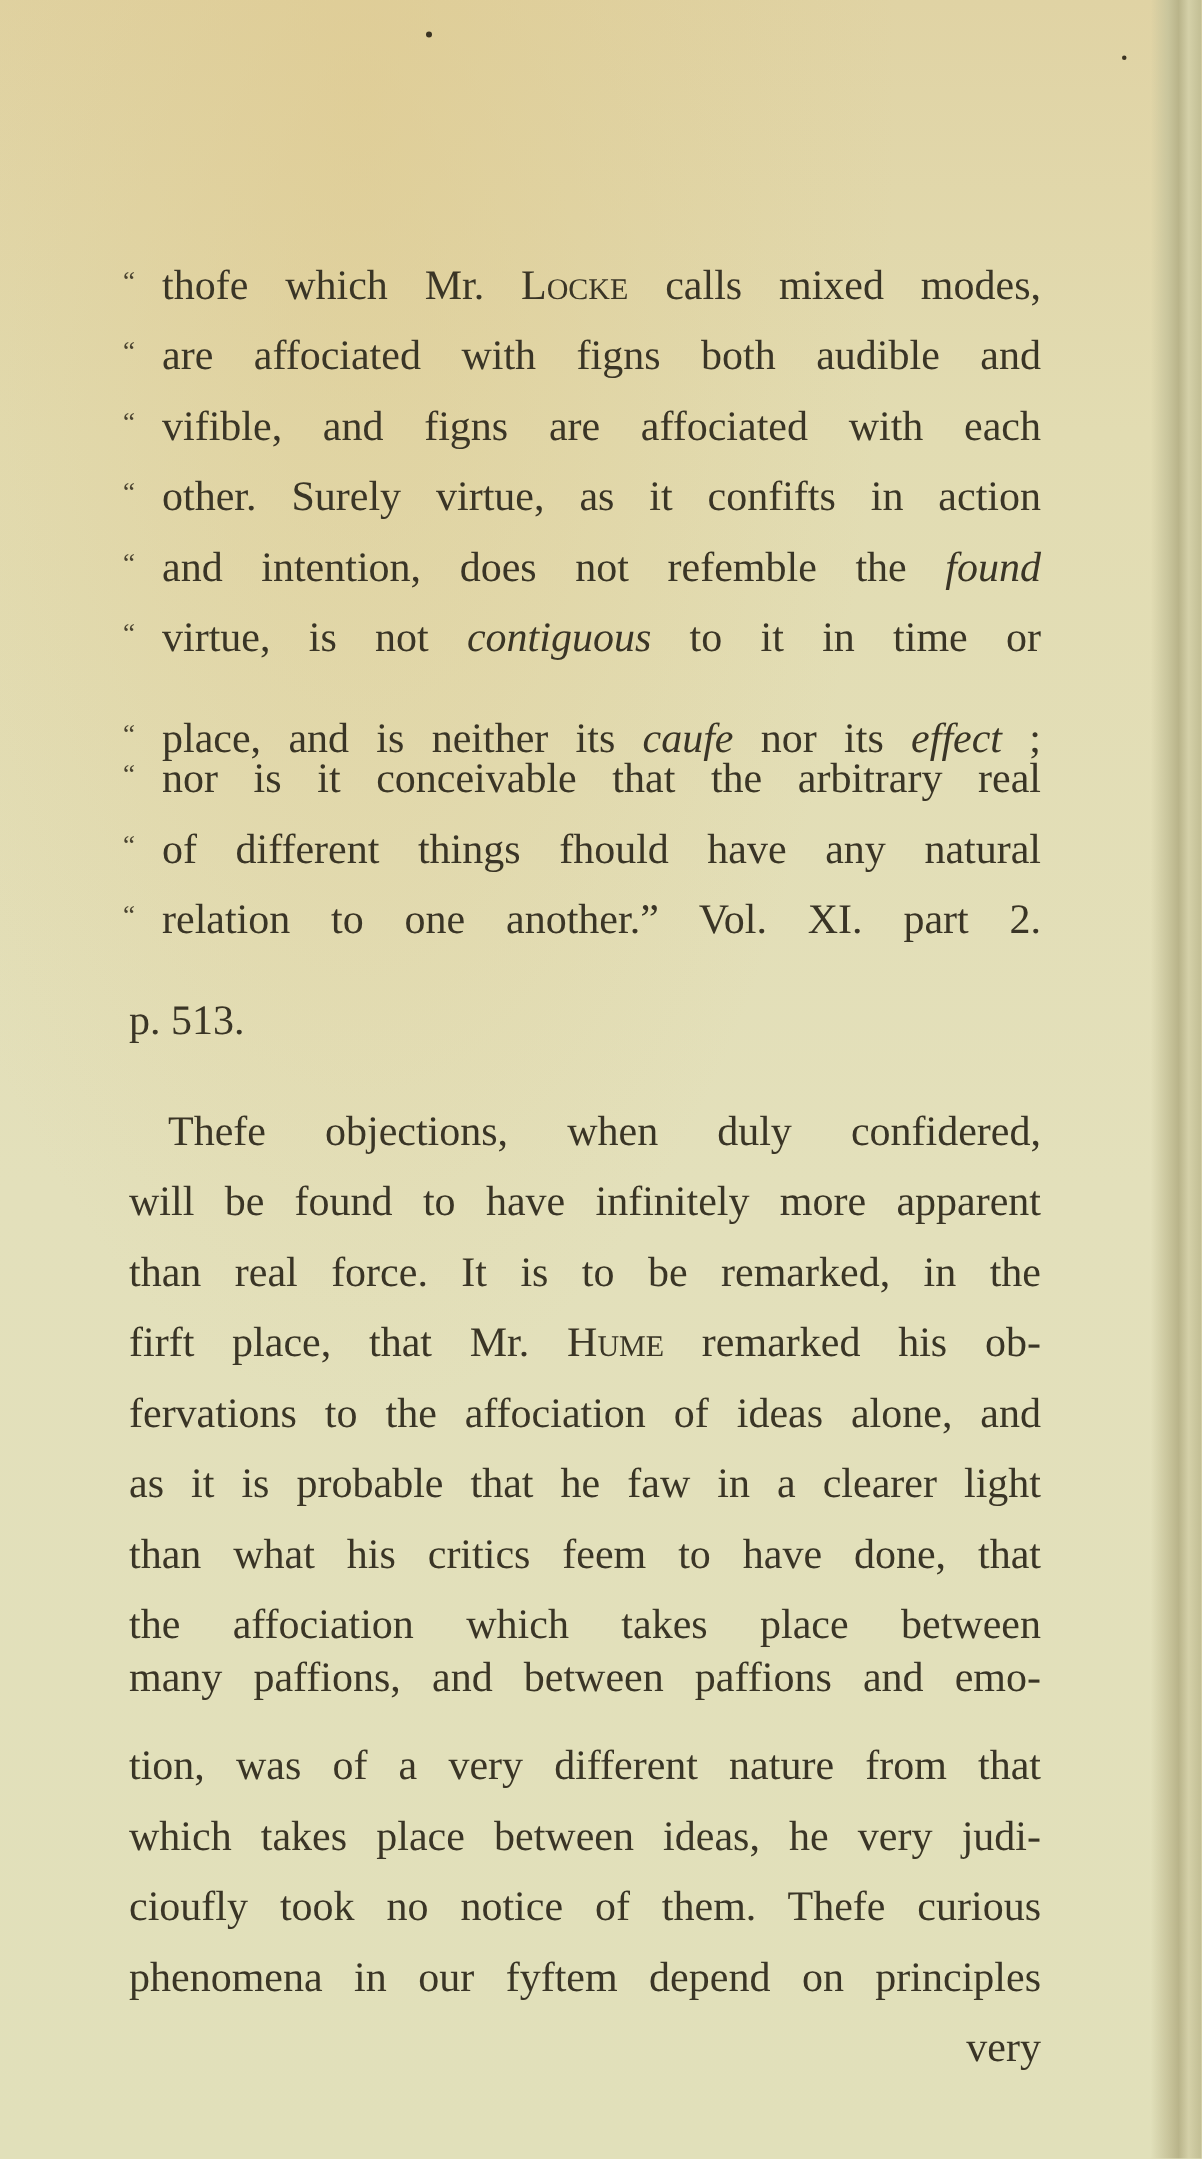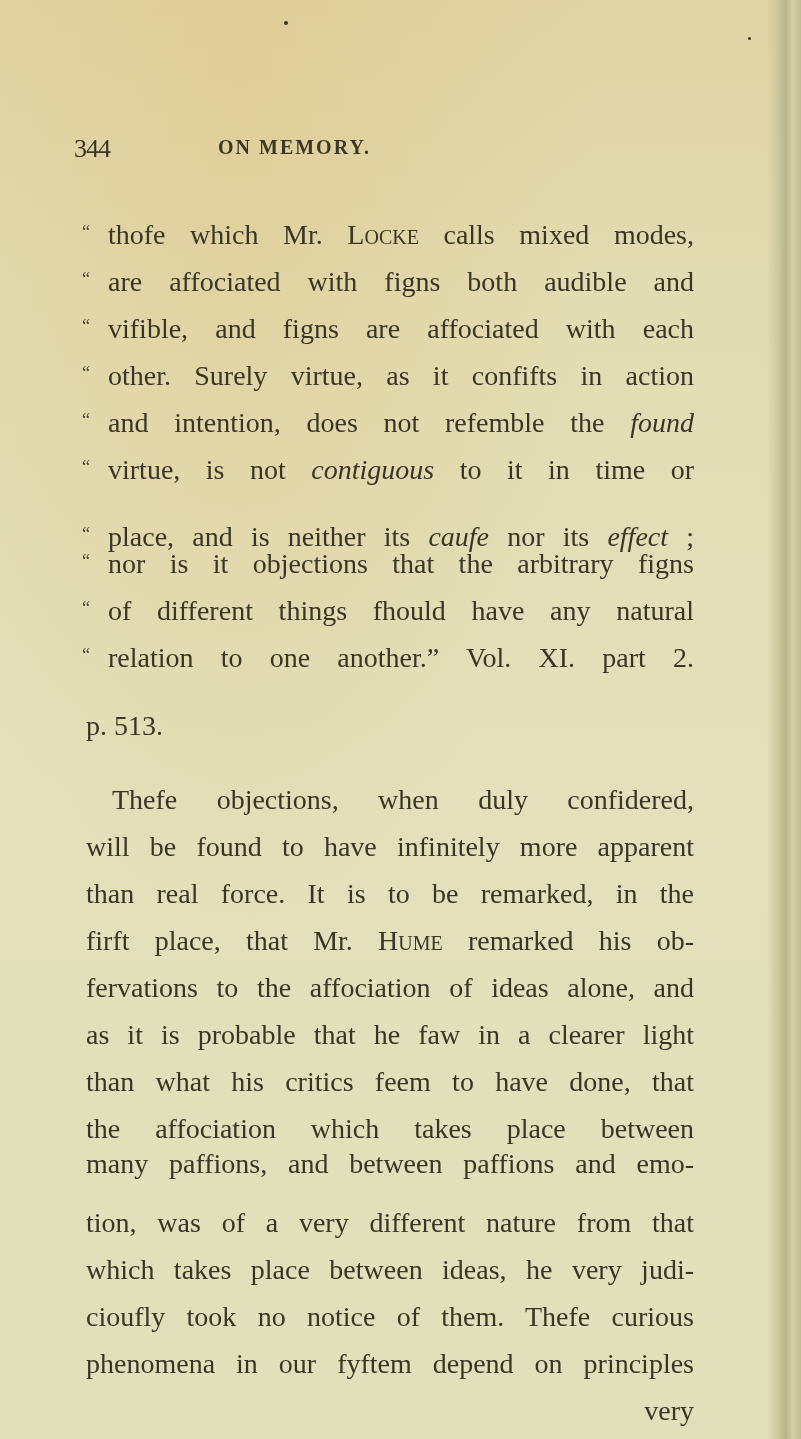--- a/index.html
+++ b/index.html
@@ -25,54 +25,50 @@
     position: absolute; top: 134px; left: 74px; width: 630px; height: 40px;
   }
   .folio { position: absolute; left: 0; top: 0; font-size: 26px; letter-spacing: -1px; }
   .running-head { position: absolute; left: 144px; top: 2px; font-size: 20px; letter-spacing: 2px; font-weight: bold; color: #3d3727; }
   .text {
     position: absolute; left: 0; top: 0;
   }
   .line {
     position: absolute;
     left: 86px; width: 608px;
-    font-size: 28px; line-height: 48px;
+    font-size: 28px; line-height: 30px;
     white-space: nowrap;
-    text-align: justify; text-align-last: justify; margin-top: 36px;
+    text-align: justify; text-align-last: justify;
   }
   .line.quoted { left: 82px; width: 612px; }
   .line .q { display: inline-block; width: 26px; font-size: 18px; vertical-align: 6px; color: #4a4330; }
   .line.short { text-align-last: left; }
   .line.indent { left: 112px; width: 582px; }
   .line.catch { left: 640px; width: 54px; text-align: left; text-align-last: right; }
   i { font-style: italic; }
   .sc { font-variant: small-caps; }
 </style>
 </head>
 <body>
 
 <div class="page">
   <div class="gutter"></div>
   <div class="speck" style="left:284px;top:21px;"></div>
   <div class="speck" style="left:748px;top:37px;width:3px;height:3px;"></div>
 
-  <div class="header">
-    <span class="folio">344</span>
-    <span class="running-head">ON MEMORY.</span>
-  </div>
 
   <div class="text" id="text">
       <div class="line quoted" style="top: 172px;"><span class="q">“</span><span>thofe which Mr. </span><span class="sc">Locke</span><span> calls mixed modes,</span></div>
       <div class="line quoted" style="top: 219px;"><span class="q">“</span><span>are affociated with figns both audible and</span></div>
       <div class="line quoted" style="top: 266px;"><span class="q">“</span><span>vifible, and figns are affociated with each</span></div>
       <div class="line quoted" style="top: 313px;"><span class="q">“</span><span>other. Surely virtue, as it confifts in action</span></div>
       <div class="line quoted" style="top: 360px;"><span class="q">“</span><span>and intention, does not refemble the </span><i>found</i></div>
       <div class="line quoted" style="top: 407px; font-family: Liberation Serif, serif;"><span class="q">“</span><span>virtue, is not </span><i>contiguous</i><span> to it in time or</span></div>
       <div class="line quoted" style="top: 474px;"><span class="q">“</span><span>place, and is neither its </span><i>caufe</i><span> nor its </span><i>effect</i><span> ;</span></div>
-      <div class="line quoted" style="top: 501px;"><span class="q">“</span><span>nor is it objections that the arbitrary figns</span></div>
+      <div class="line quoted" style="top: 501px;"><span class="q">“</span><span>nor is it conceivable that the arbitrary real</span></div>
       <div class="line quoted" style="top: 548px;"><span class="q">“</span><span>of different things fhould have any natural</span></div>
       <div class="line quoted" style="top: 595px;"><span class="q">“</span><span>relation to one another.” Vol. XI. part 2.</span></div>
       <div class="line short" style="top: 666px;">p. 513.</div>
       <div class="line indent" style="top: 740px;"><span>Thefe objections, when duly confidered,</span></div>
       <div class="line" style="top: 787px;"><span>will be found to have infinitely more apparent</span></div>
       <div class="line" style="top: 834px;"><span>than real force. It is to be remarked, in the</span></div>
       <div class="line" style="top: 881px;"><span>firft place, that Mr. </span><span class="sc">Hume</span><span> remarked his ob-</span></div>
       <div class="line" style="top: 928px;"><span>fervations to the affociation of ideas alone, and</span></div>
       <div class="line" style="top: 975px;"><span>as it is probable that he faw in a clearer light</span></div>
       <div class="line" style="top: 1022px;"><span>than what his critics feem to have done, that</span></div>

